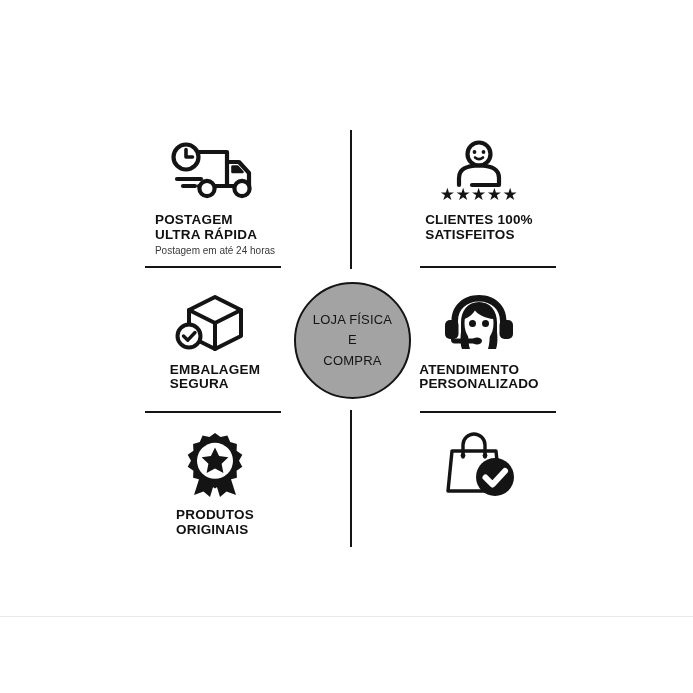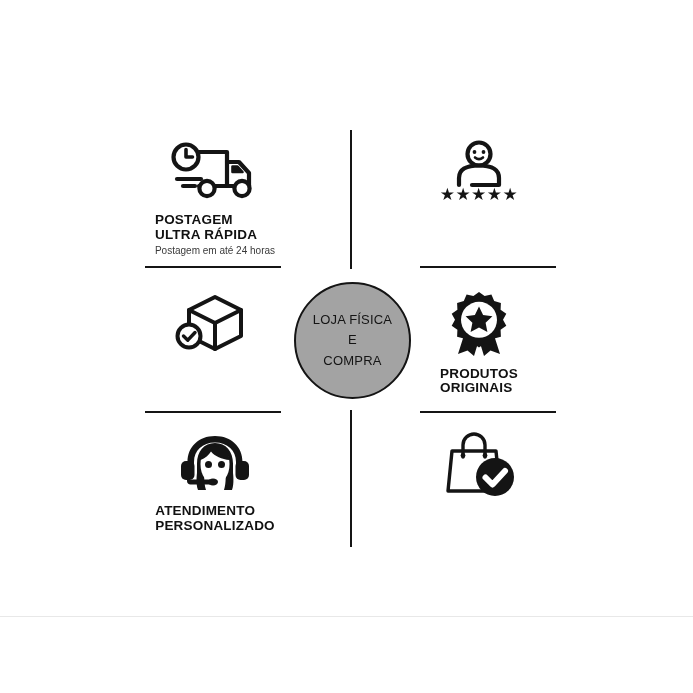--- a/index.html
+++ b/index.html
@@ -180,57 +180,39 @@
             <circle cx="39.5" cy="12" r="1.9" fill="#141414" stroke="none"></circle>
             <circle cx="48.5" cy="12" r="1.9" fill="#141414" stroke="none"></circle>
             <path d="M40 17.5 q4 3.4 8 0" stroke-width="2.6"></path>
             <path d="M24 45 V38 q0 -12.5 20 -12.5 q20 0 20 12.5 V45 H37"></path>
           </g>
           <g fill="#141414" stroke="none" font-family="'DejaVu Sans', sans-serif" font-size="17">
             <text x="44" y="60" text-anchor="middle" letter-spacing="0.5">★★★★★</text>
           </g>
         </svg>
       </div>
+      <div class="labels">
+        <span class="title-line">CLIENTES 100%</span>
+        <span class="title-line">SATISFEITOS</span>
+      </div>
     </div>
 
     <div class="cell row2">
       <div class="icon-wrap">
         <svg width="80" height="62" viewBox="0 0 80 62" fill="none" stroke="#141414" stroke-width="4" stroke-linecap="round" stroke-linejoin="round">
           <path d="M40 5 L66 18 V44 L40 57 L14 44 V18 Z" fill="#ffffff"></path>
           <path d="M14 18 L40 31 L66 18"></path>
           <path d="M40 31 V57"></path>
           <circle cx="14" cy="44" r="11.5" fill="#ffffff"></circle>
           <path d="M8.5 44 L12.8 48.2 L20 40.5" stroke-width="3.4"></path>
         </svg>
       </div>
-    </div>
-
-    <div class="cell row3">
-      <div class="icon-wrap">
-        <svg width="76" height="68" viewBox="0 0 76 68" fill="none">
-          <g fill="#141414">
-            <path d="M24 42 L17 64 L26.5 60.5 L33 66 L38.5 48 Z"></path>
-            <path d="M52 42 L59 64 L49.5 60.5 L43 66 L37.5 48 Z"></path>
-            <path d="M38 2
-                     L43.6 6.1 L50.4 4.6 L53.2 11 L59.9 12.9 L59.6 19.8
-                     L65.3 23.8 L62 29.8 L65.3 35.8 L59.6 39.8 L59.9 46.7
-                     L53.2 48.6 L50.4 55 L43.6 53.5 L38 57.6 L32.4 53.5
-                     L25.6 55 L22.8 48.6 L16.1 46.7 L16.4 39.8 L10.7 35.8
-                     L14 29.8 L10.7 23.8 L16.4 19.8 L16.1 12.9 L22.8 11
-                     L25.6 4.6 L32.4 6.1 Z"></path>
-            <circle cx="38" cy="29.8" r="18" fill="#ffffff"></circle>
-            <path d="M38 16.5 L42.1 25.1 L51.4 26.3 L44.6 32.8
-                     L46.4 42.1 L38 37.6 L29.6 42.1 L31.4 32.8
-                     L24.6 26.3 L33.9 25.1 Z"></path>
-          </g>
-        </svg>
-      </div>
-      <div class="labels">
-        <span class="title-line">PRODUTOS</span>
-        <span class="title-line">ORIGINAIS</span>
+      <div class="labels">
+        <span class="title-line">EMBALAGEM</span>
+        <span class="title-line">SEGURA</span>
       </div>
     </div>
 
     <div class="cell row2">
       <div class="icon-wrap">
         <svg width="78" height="62" viewBox="0 0 78 62" fill="none">
           <g fill="#141414">
             <path d="M39 3 C22.5 3 11.5 14 11.5 29 L11.5 36 L18 36 L18 29
                      C18 17.5 26.5 9.5 39 9.5 C51.5 9.5 60 17.5 60 29 L60 36
                      L66.5 36 L66.5 29 C66.5 14 55.5 3 39 3 Z"></path>
@@ -255,20 +237,46 @@
         </svg>
       </div>
       <div class="labels">
         <span class="title-line">ATENDIMENTO</span>
         <span class="title-line">PERSONALIZADO</span>
       </div>
     </div>
 
     <div class="cell row3">
       <div class="icon-wrap">
+        <svg width="76" height="68" viewBox="0 0 76 68" fill="none">
+          <g fill="#141414">
+            <path d="M24 42 L17 64 L26.5 60.5 L33 66 L38.5 48 Z"></path>
+            <path d="M52 42 L59 64 L49.5 60.5 L43 66 L37.5 48 Z"></path>
+            <path d="M38 2
+                     L43.6 6.1 L50.4 4.6 L53.2 11 L59.9 12.9 L59.6 19.8
+                     L65.3 23.8 L62 29.8 L65.3 35.8 L59.6 39.8 L59.9 46.7
+                     L53.2 48.6 L50.4 55 L43.6 53.5 L38 57.6 L32.4 53.5
+                     L25.6 55 L22.8 48.6 L16.1 46.7 L16.4 39.8 L10.7 35.8
+                     L14 29.8 L10.7 23.8 L16.4 19.8 L16.1 12.9 L22.8 11
+                     L25.6 4.6 L32.4 6.1 Z"></path>
+            <circle cx="38" cy="29.8" r="18" fill="#ffffff"></circle>
+            <path d="M38 16.5 L42.1 25.1 L51.4 26.3 L44.6 32.8
+                     L46.4 42.1 L38 37.6 L29.6 42.1 L31.4 32.8
+                     L24.6 26.3 L33.9 25.1 Z"></path>
+          </g>
+        </svg>
+      </div>
+      <div class="labels">
+        <span class="title-line">PRODUTOS</span>
+        <span class="title-line">ORIGINAIS</span>
+      </div>
+    </div>
+
+    <div class="cell row3">
+      <div class="icon-wrap">
         <svg width="82" height="68" viewBox="0 0 82 68" fill="none">
           <g stroke="#141414" stroke-width="3.4" fill="none" stroke-linecap="round" stroke-linejoin="round">
             <path d="M14 20 H58 L62 60 H10 Z" fill="#ffffff"></path>
             <path d="M25 26 V14 C25 7.5 30.5 3 36 3 C41.5 3 47 7.5 47 14 V26"></path>
             <circle cx="25" cy="24.5" r="2.4" fill="#141414" stroke="none"></circle>
             <circle cx="47" cy="24.5" r="2.4" fill="#141414" stroke="none"></circle>
           </g>
           <circle cx="57" cy="46" r="19" fill="#141414"></circle>
           <path d="M47.5 46.5 L54.5 53.5 L67 40" stroke="#ffffff" stroke-width="6" fill="none" stroke-linecap="round" stroke-linejoin="round"></path>
         </svg>

